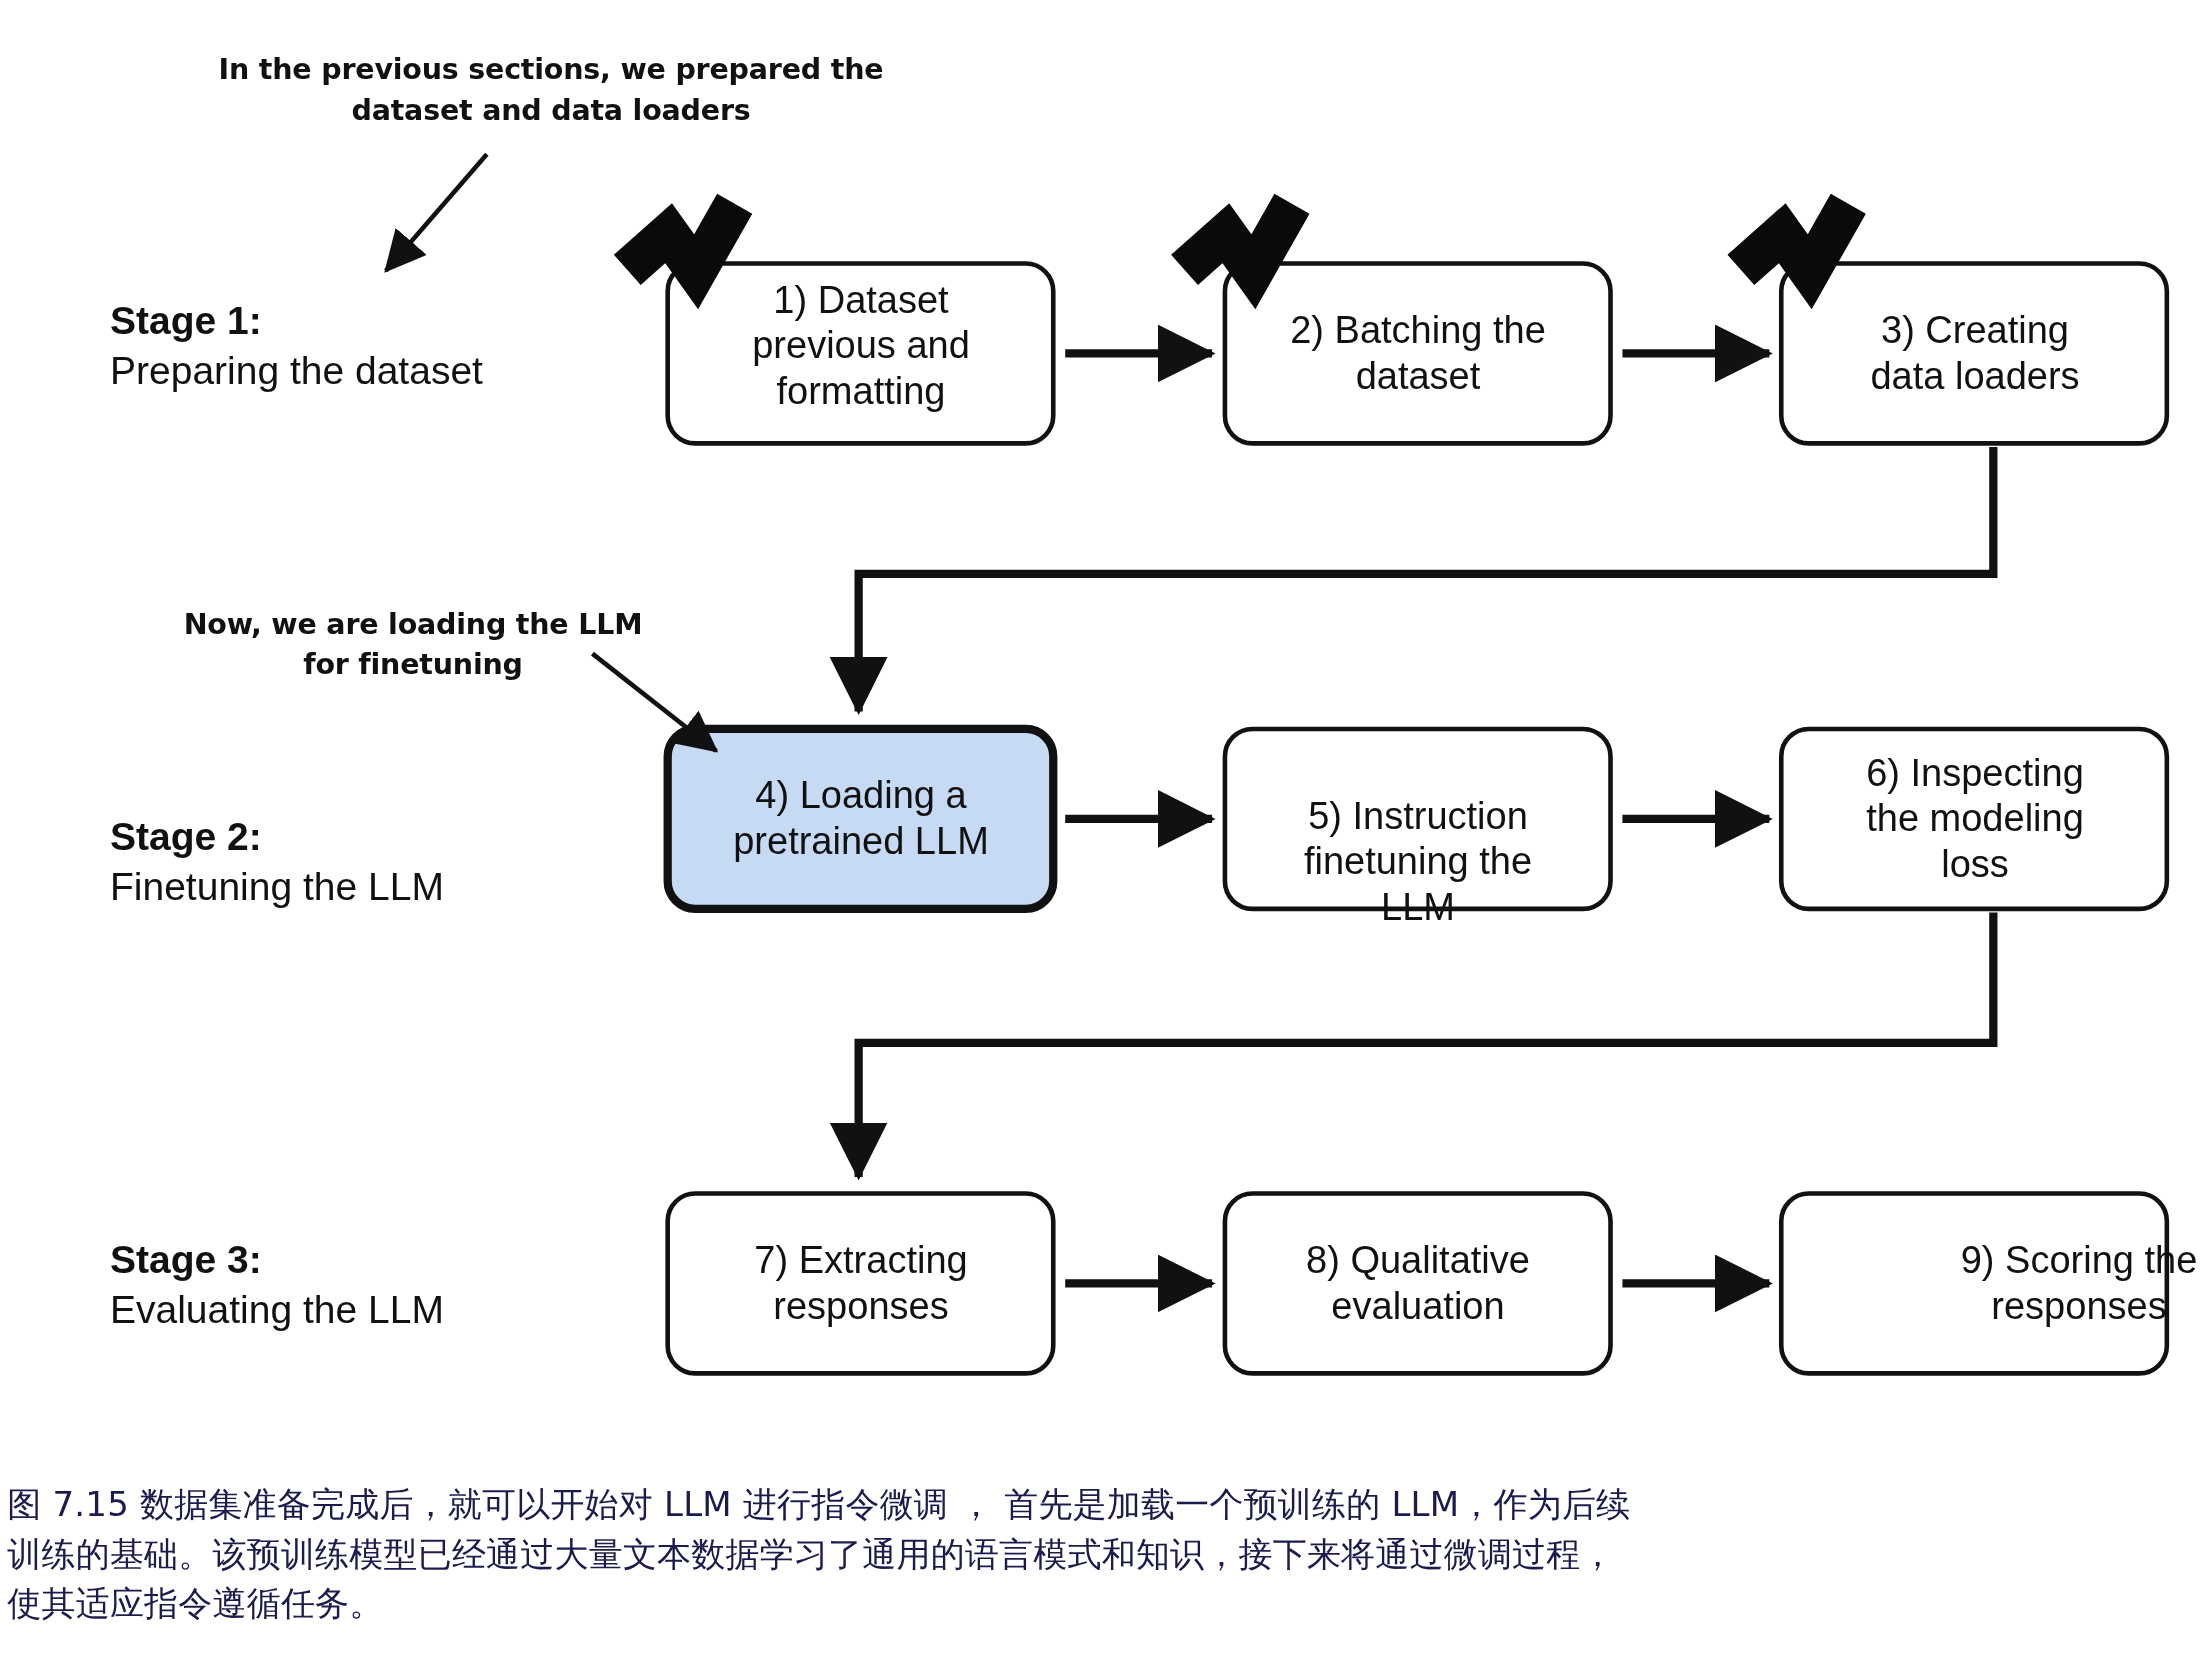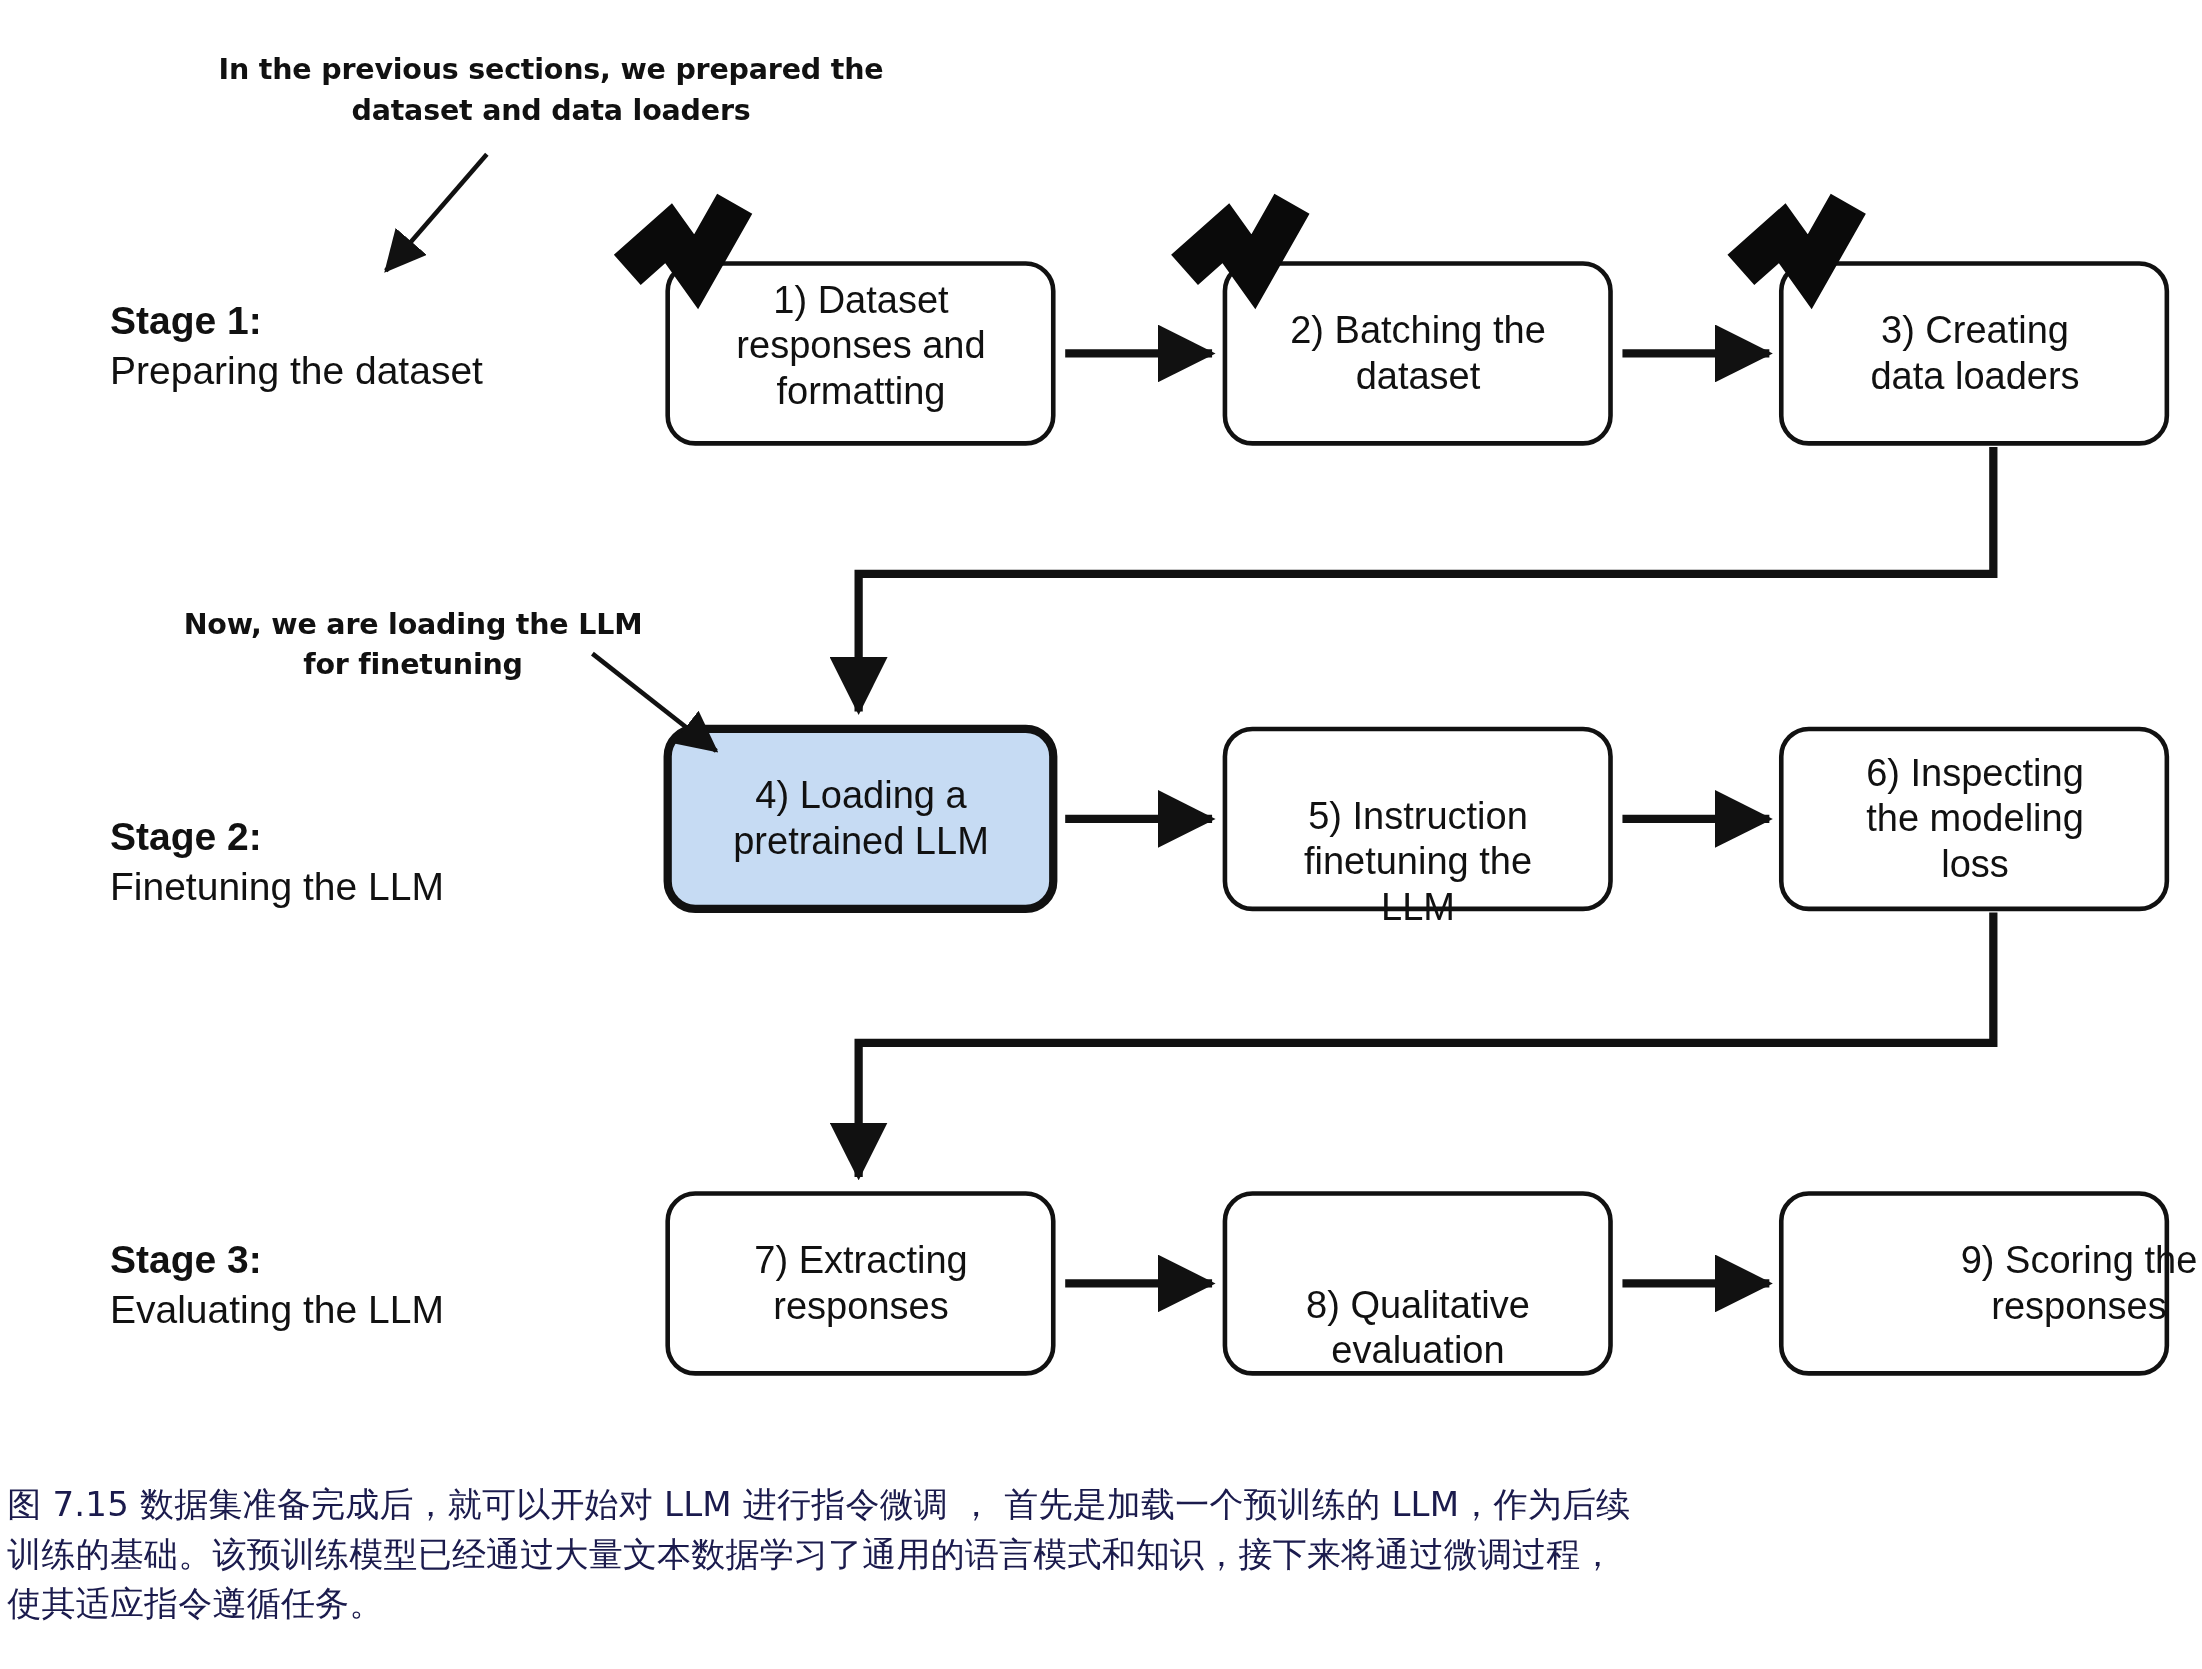--- a/index.html
+++ b/index.html
@@ -153,21 +153,21 @@
   </div>
 
   <div class="txt stage-label" style="left:110px; top:1235px;">
     <span class="stage-title">Stage 3:</span>
     <span class="stage-sub">Evaluating the LLM</span>
   </div>
 
   <div class="box-text" style="left:668px; top:256px; width:386px; height:180px;justify-content:center;">
     <div>
       <div>1) Dataset</div>
-      <div>responses and</div>
+      <div>previous and</div>
       <div>formatting</div>
     </div>
   </div>
 
   <div class="box-text" style="left:1225px; top:264px; width:386px; height:180px;">
     <div>
       <div>2) Batching the</div>
       <div>dataset</div>
     </div>
   </div>
@@ -202,21 +202,21 @@
     </div>
   </div>
 
   <div class="box-text" style="left:668px; top:1194px; width:386px; height:180px;">
     <div>
       <div>7) Extracting</div>
       <div>responses</div>
     </div>
   </div>
 
-  <div class="box-text" style="left:1225px; top:1194px; width:386px; height:180px;align-items:flex-end;">
+  <div class="box-text" style="left:1225px; top:1194px; width:386px; height:180px;">
     <div>
       <div>8) Qualitative</div>
       <div>evaluation</div>
     </div>
   </div>
 
   <div class="box-text" style="left:1886px; top:1194px; width:386px; height:180px;">
     <div>
       <div>9) Scoring the</div>
       <div>responses</div>

